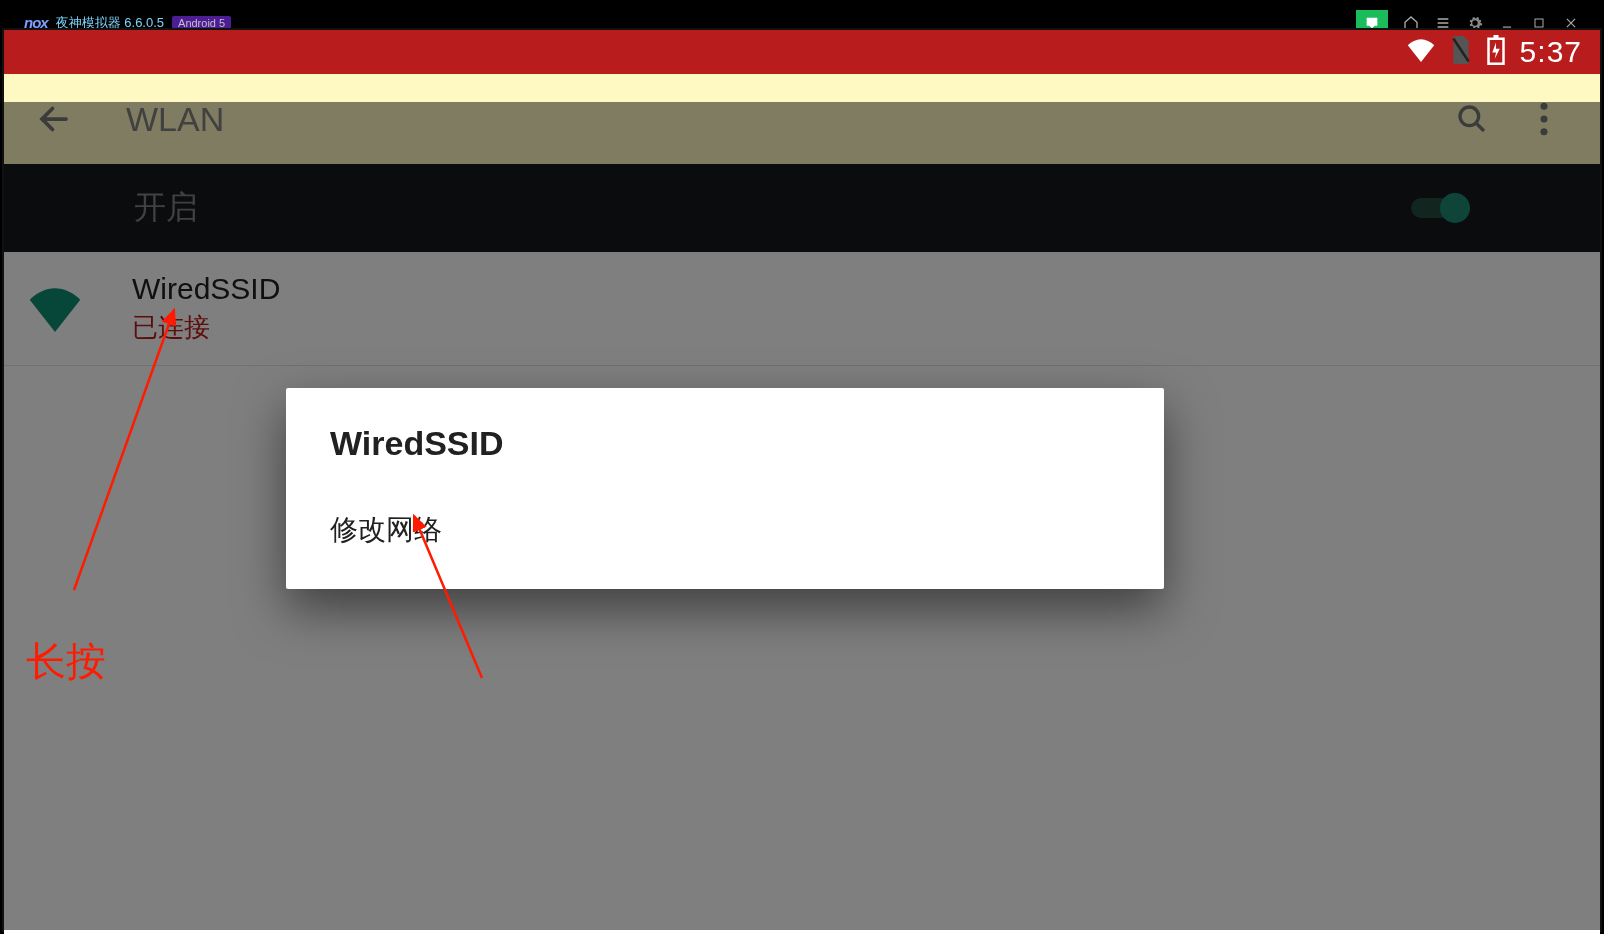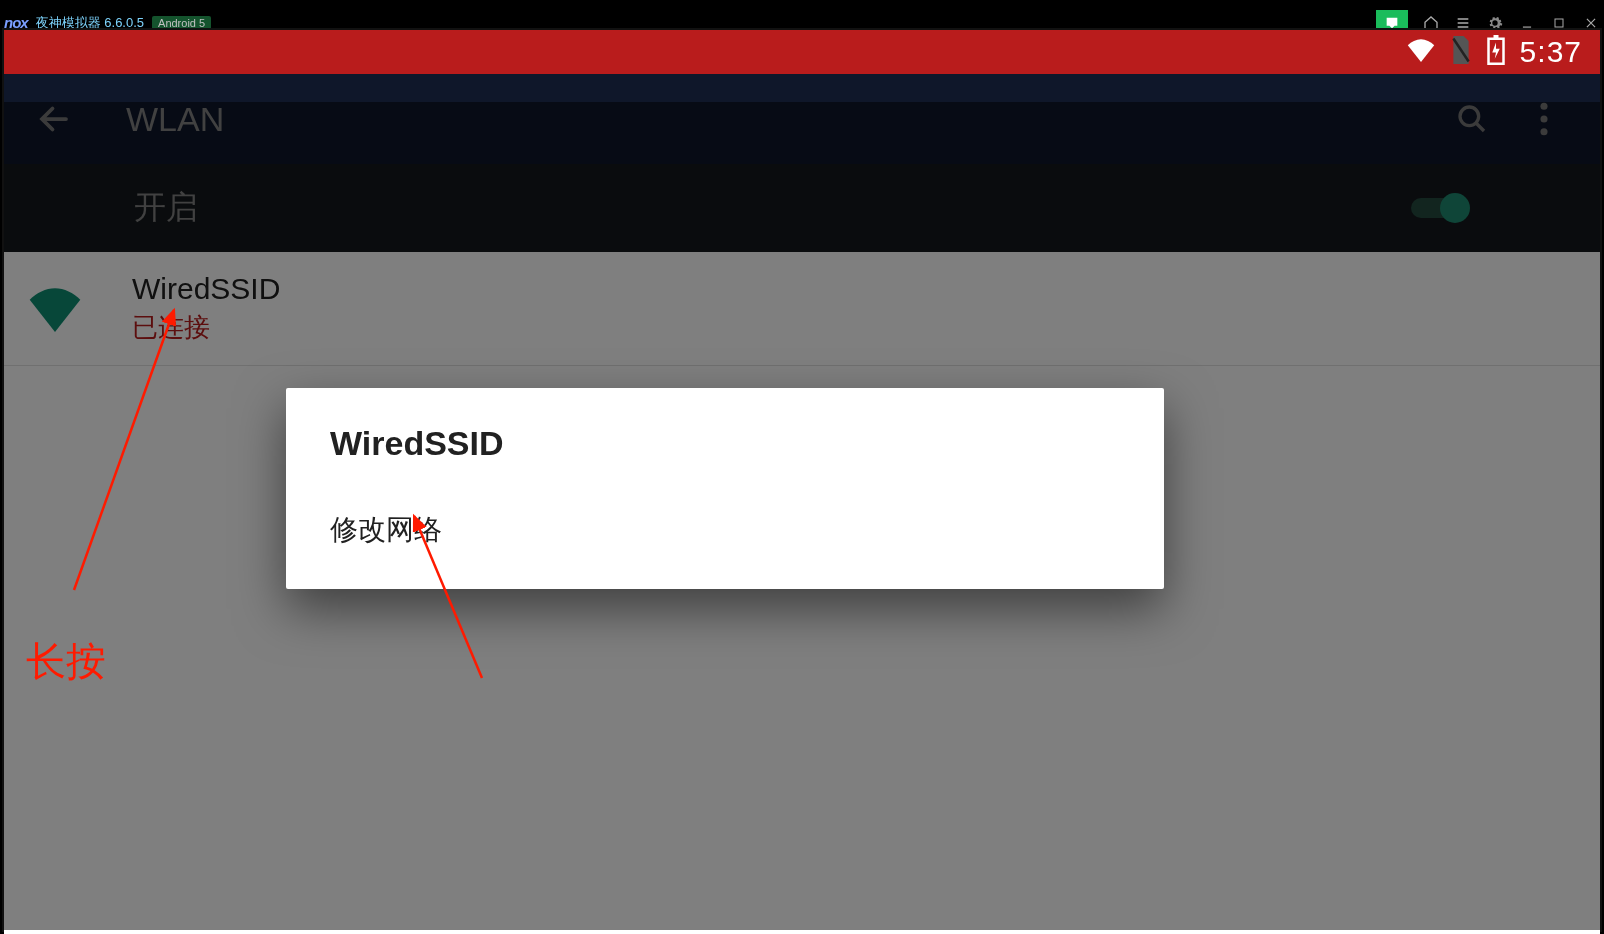--- a/index.html
+++ b/index.html
@@ -9,35 +9,35 @@
       background: #000;
       font-family: "Segoe UI", "Microsoft YaHei", sans-serif;
       overflow: hidden;
       position: relative;
     }
     .window-titlebar {
       height: 45px;
       background: #000;
       display: flex;
       align-items: center;
-      padding: 0 4px;
+      padding: 0 24px;
       color: #fff;
       font-size: 13px;
     }
     .nox-logo {
       color: #7b9fff;
       font-weight: bold;
       font-style: italic;
       font-size: 15px;
       margin-right: 8px;
       letter-spacing: -1px;
     }
     .window-title-text { color: #7dd3fc; margin-right: 8px; }
     .android-badge {
-      background: #14532d;
+      background: #4c1d95;
       color: #c0c0c0;
       padding: 1px 6px;
       border-radius: 2px;
       font-size: 11px;
     }
     .titlebar-spacer { flex: 1; }
     .titlebar-btns { display: flex; align-items: center; gap: 14px; }
     .titlebar-btn { width: 18px; height: 18px; display:flex; align-items:center; justify-content:center; cursor:pointer; }
     .titlebar-green {
       background: #1abc5b;
@@ -59,21 +59,21 @@
       display: flex;
       align-items: center;
       justify-content: flex-end;
       padding: 0 18px;
       gap: 14px;
       color: #fff;
     }
     .status-time { font-size: 30px; font-weight: 500; color: #fff; letter-spacing: 1px;}
     .appbar {
       height: 90px;
-      background: #0f172a;
+      background: #fef9c3;
       display: flex;
       align-items: center;
       padding: 0 30px;
       color: #777;
     }
     .back-arrow { width: 40px; height: 40px; display:flex; align-items:center; justify-content:center; margin-right: 52px; cursor:pointer;}
     .appbar-title { font-size: 34px; color: #828282; font-weight: 400; flex: 1;}
     .appbar-icons { display:flex; gap: 40px; align-items:center; padding-right: 10px;}
     .appbar-icon { width:32px; height:32px; cursor:pointer; display:flex; align-items:center; justify-content:center;}
     .wlan-toggle-row {

